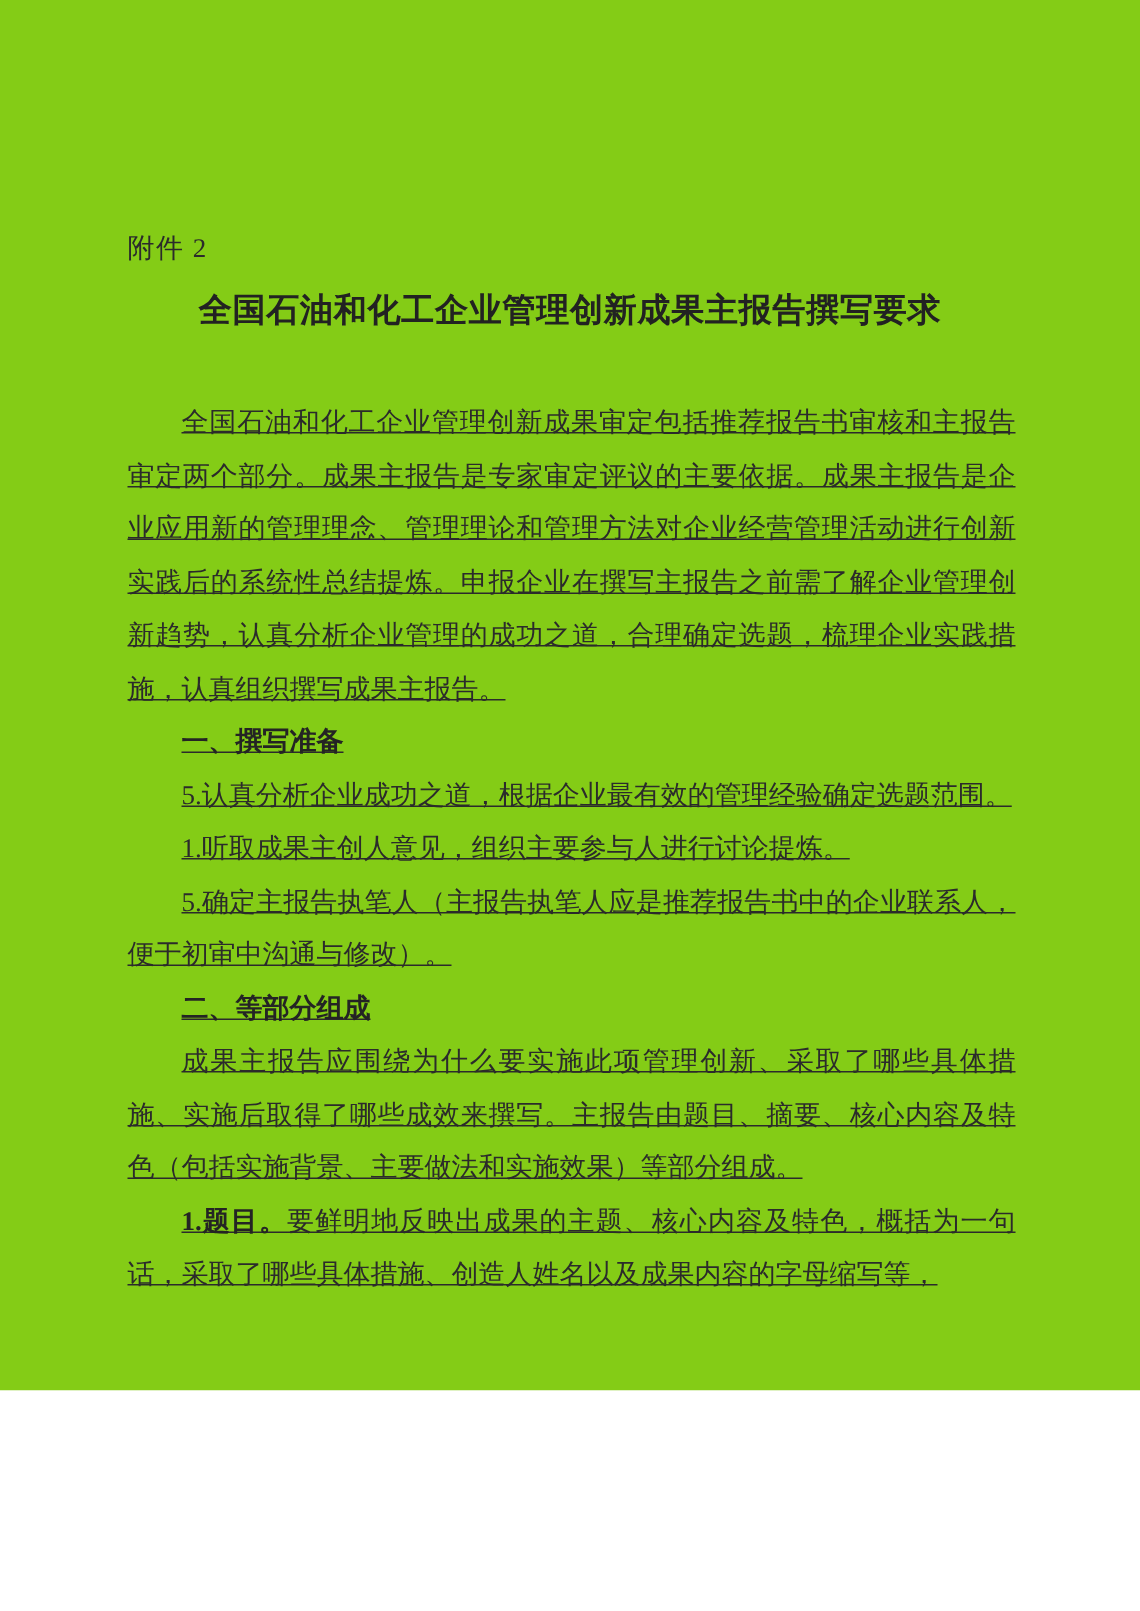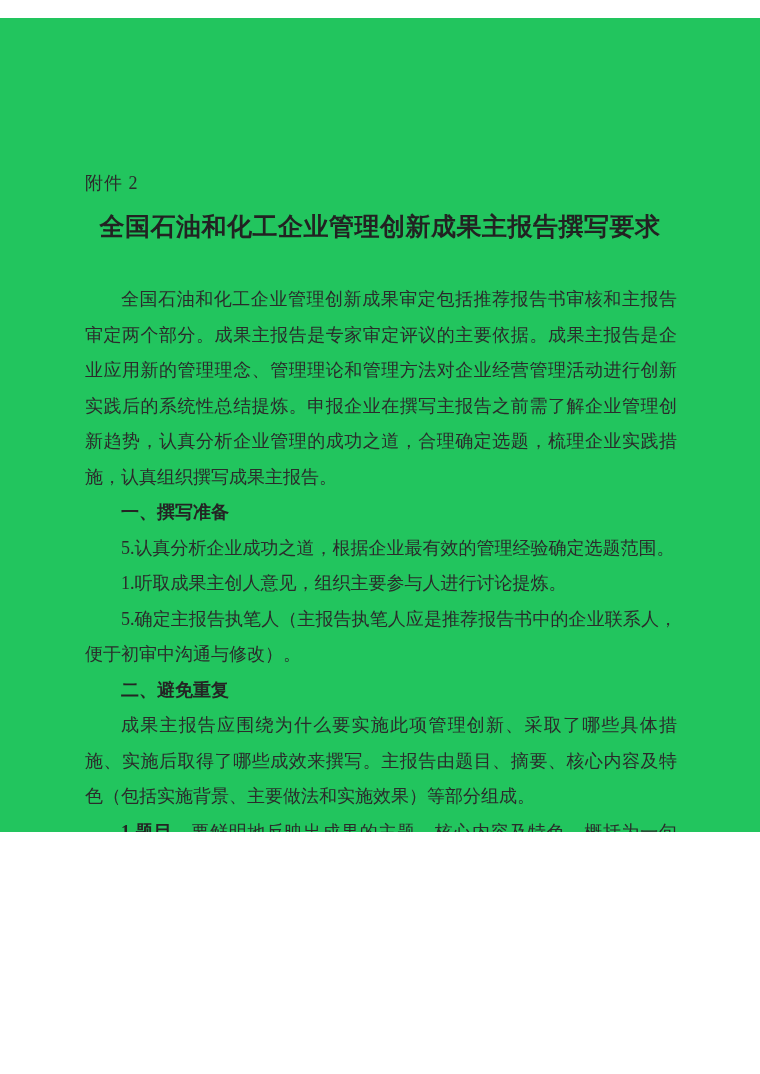--- a/index.html
+++ b/index.html
@@ -3,56 +3,56 @@
 <meta charset="utf-8">
 <style>
   html, body {
     margin: 0;
     padding: 0;
     background: #ffffff;
   }
   .page {
     position: relative;
     width: 760px;
-    height: 814px;
-    background: #22c55e;
+    height: 927px;
+    background: #84cc16;
     font-family: "Liberation Serif", "DejaVu Serif", serif;
     color: #2b2b2b;
     overflow: hidden;
-    margin-top: 18px;
   }
   .attachment-label {
     position: absolute;
     left: 85px;
     top: 153px;
     font-size: 18px;
     letter-spacing: 1px;
     color: #2b2b2b;
   }
   .doc-title {
     position: absolute;
     left: 0;
     right: 0;
     top: 192px;
     margin: 0;
     text-align: center;
-    font-size: 25px;
+    font-size: 22px;
     font-weight: 700;
     letter-spacing: 0.5px;
     color: #222222;
   }
   .doc-body {
     position: absolute;
     left: 85px;
     top: 264px;
     width: 592px;
     font-size: 18px;
     line-height: 35.5px;
     text-align: justify;
     color: #2b2b2b;
+    text-decoration: underline;
   }
   .para {
     margin: 0;
     text-indent: 36px;
   }
   .section-heading {
     font-weight: 700;
     color: #242424;
   }
   .bold-lead {
@@ -85,21 +85,21 @@
 
     <p class="para section-heading">一、撰写准备</p>
 
     <p class="para">5.认真分析企业成功之道，根据企业最有效的管理经验确定选题范围。</p>
 
 
     <p class="para">1.听取成果主创人意见，组织主要参与人进行讨论提炼。</p>
 
     <p class="para">5.确定主报告执笔人（主报告执笔人应是推荐报告书中的企业联系人，便于初审中沟通与修改）。</p>
 
-    <p class="para section-heading">二、避免重复</p>
+    <p class="para section-heading">二、等部分组成</p>
 
     <p class="para">成果主报告应围绕为什么要实施此项管理创新、采取了哪些具体措施、实施后取得了哪些成效来撰写。主报告由题目、摘要、核心内容及特色（包括实施背景、主要做法和实施效果）等部分组成。</p>
 
     <p class="para"><span class="bold-lead">1.题目。</span><span>要鲜明地反映出成果的主题、核心内容及特色，概括为一句话，采取了哪些具体措施、创造人姓名以及成果内容的字母缩写等，</span></p>
 
   </div>
 
   <div class="page-footer">-11-</div>
 
 </div>

